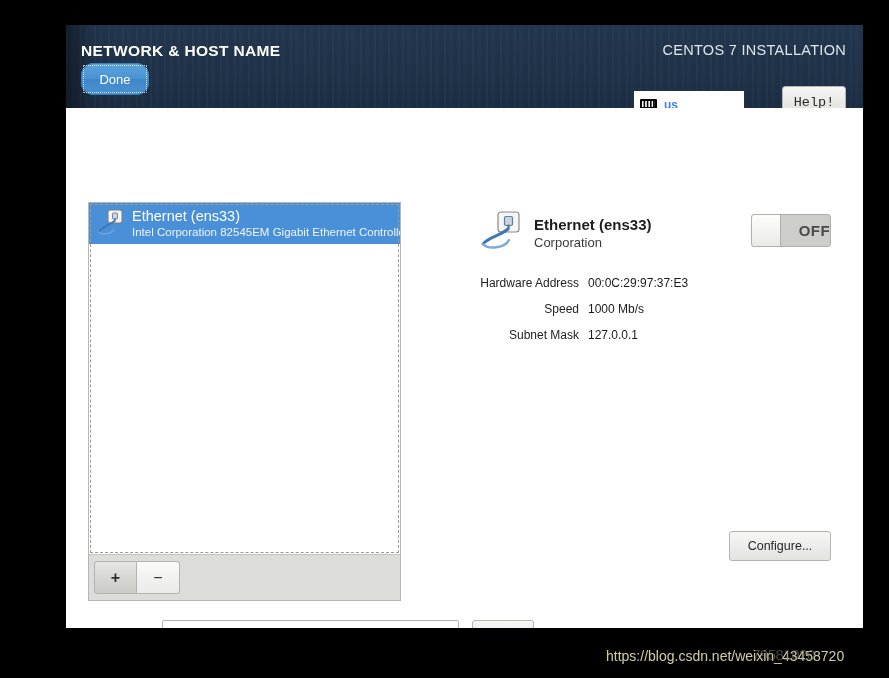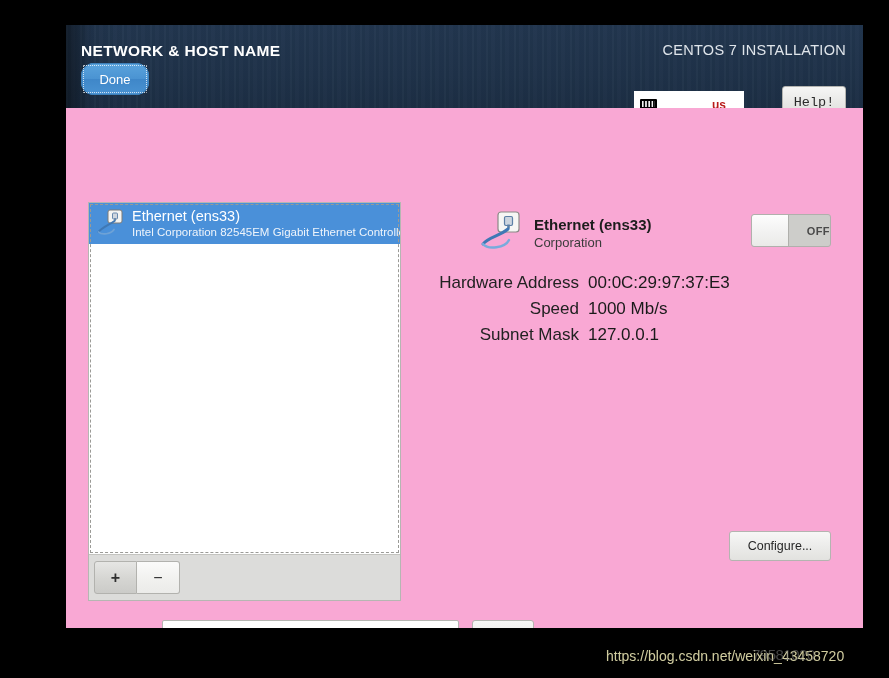--- a/index.html
+++ b/index.html
@@ -121,43 +121,42 @@
   }
   #kbd-glyph::after {
     content: "";
     position: absolute;
     left: 4.5px; bottom: 2px; right: 4.5px; height: 2px;
     background: #fff;
   }
   #kbd-label {
     font-size: 12px;
     font-weight: bold;
-    color: #b91c1c;
-    margin-left: 48px;
+    color: #3b82f6;
   }
 
   
   #help-button {
     position: absolute;
     right: 17px; top: 61px;
     width: 64px; height: 33px;
     border: 1px solid #b4b4b0;
     border-radius: 3px;
     background: linear-gradient(to bottom, #f6f6f5 0%, #e7e7e5 55%, #dededb 100%);
     color: #2b2b2b;
     font-family: Liberation Mono, monospace;
     font-size: 13.5px;
     cursor: pointer;
   }
 
   
   #content {
     position: relative;
     height: 520px;
-    background: #f9a8d4;
+    background: #ffffff;
   }
 
   
   #device-list-wrap {
     position: absolute;
     left: 22px; top: 94px;
     width: 313px;
     border: 1px solid #b6b6b2;
     box-sizing: border-box;
     background: #ffffff;
@@ -279,37 +278,37 @@
     width: 44px;
     background: linear-gradient(to bottom, #fdfdfd 0%, #f2f2f1 55%, #eaeae8 100%);
     border-right: 1px solid #b0b0ac;
     border-radius: 2px 0 0 2px;
   }
   #net-toggle .state-label {
     flex: 1;
     display: flex;
     align-items: center;
     justify-content: center;
-    font-size: 11px;
+    font-size: 15px;
     font-weight: bold;
     color: #4a4a4a;
     letter-spacing: 0.4px;
     padding-left: 18px;
   }
 
   
   #properties {
     position: absolute;
     left: 0; top: 72px;
     width: 360px;
   }
   .prop-row {
     display: flex;
     margin-bottom: 8px;
-    font-size: 17px;
+    font-size: 12px;
     line-height: 18px;
   }
   .prop-label {
     width: 172px;
     text-align: right;
     color: #222222;
     padding-right: 9px;
     box-sizing: border-box;
   }
   .prop-value { color: #1a1a1a; }

